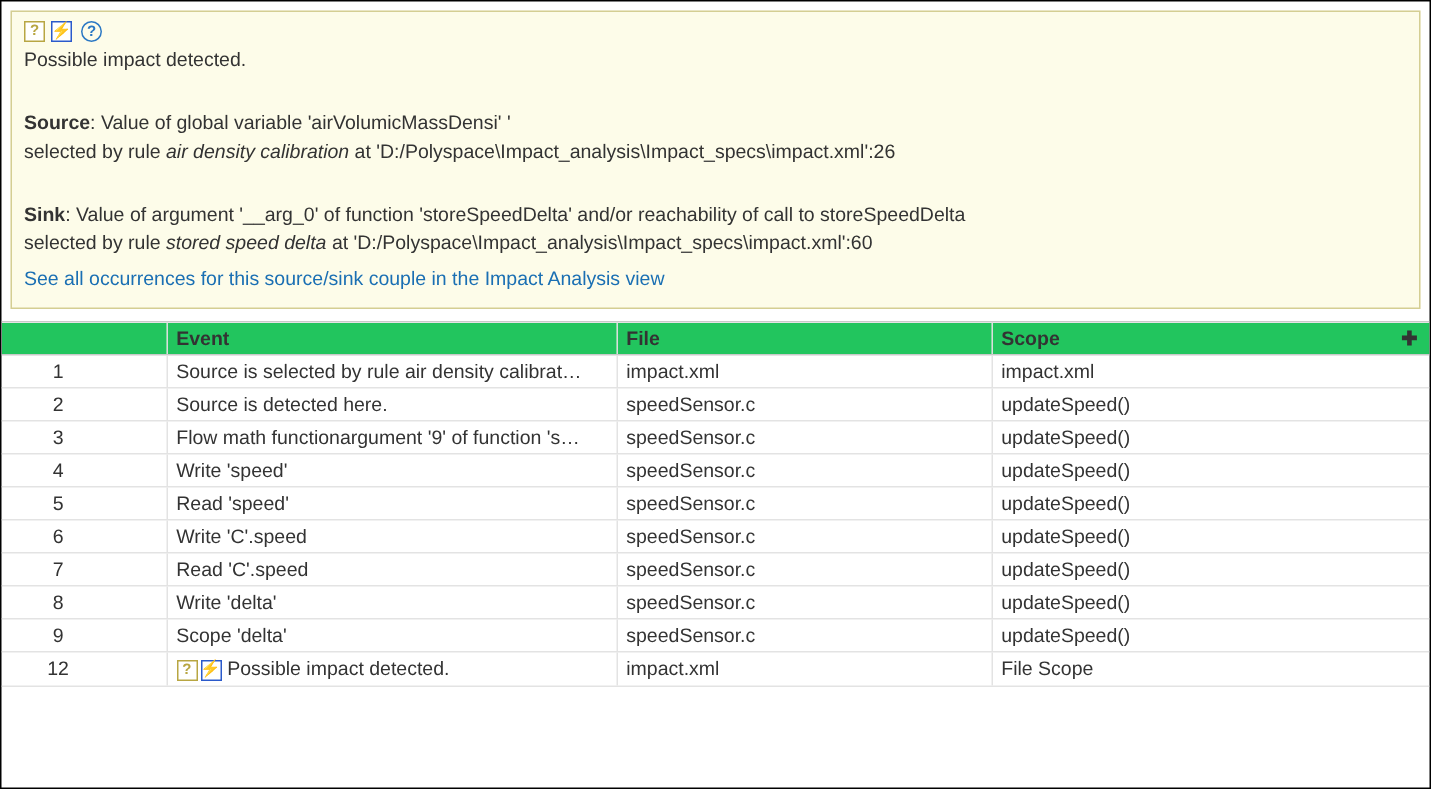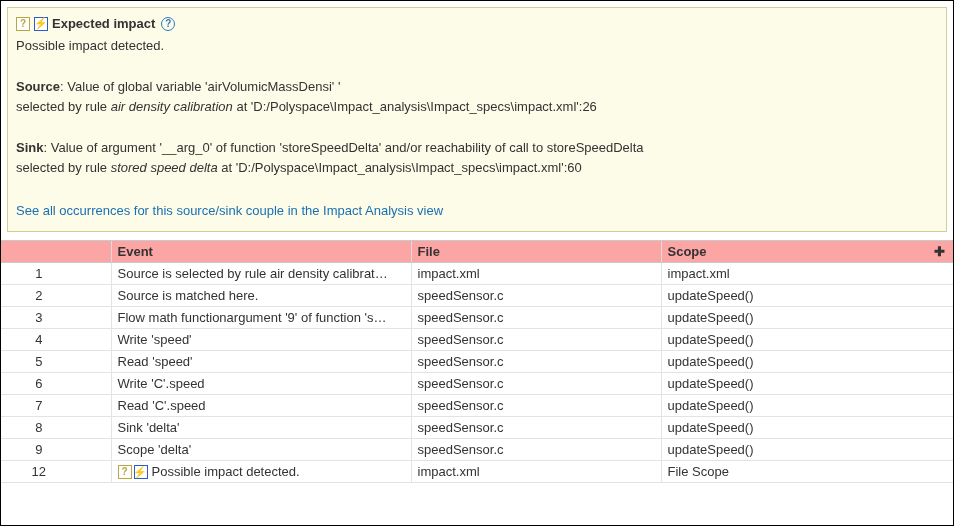--- a/index.html
+++ b/index.html
@@ -62,30 +62,30 @@
     border: 1px solid #2b78c4;
     border-radius: 50%;
     color: #2b78c4;
     font-size: 10px;
     font-weight: bold;
     margin-left: 2px;
   }
   .panel .block { margin-top: 22px; }
   .panel .label { font-weight: bold; }
   .panel .rule { font-style: italic; }
-  .panel a.link { color: #1a6fb3; text-decoration: none; display: inline-block; margin-top: 24px; }
+  .panel a.link { color: #1a6fb3; text-decoration: none; display: inline-block; margin-top: 4px; }
 
   .table-wrap { margin: 0 0 0 0; }
   table {
     width: 100%;
     border-collapse: collapse;
     table-layout: fixed;
   }
   th {
-    background: #fca5a5;
+    background: #22c55e;
     border-top: 1px solid #c9c9c9;
     border-bottom: 1px solid #c9c9c9;
     border-left: 1px solid #dcdcdc;
     text-align: left;
     font-weight: bold;
     font-size: 13px;
     padding: 3px 6px;
     white-space: nowrap;
   }
   th:first-child { border-left: none; }
@@ -116,21 +116,20 @@
   .row-icons { display:inline-flex; gap:2px; vertical-align: middle; margin-right:4px;}
   .thead-container { position: relative; }
 </style>
 </head>
 <body>
 
 <div class="panel">
   <div class="titleline">
     <span class="icon-box">?</span>
     <span class="icon-bolt">⚡</span>
-    <span>Expected impact</span>
     <span class="help-circle">?</span>
   </div>
   <div>Possible impact detected.</div>
 
   <div class="block">
     <span class="label">Source</span><span>: Value of global variable 'airVolumicMassDensi'  '</span><br>
     <span>selected by rule </span><span class="rule">air density calibration</span><span> at 'D:/Polyspace\Impact_analysis\Impact_specs\impact.xml':26</span>
   </div>
 
   <div class="block">
@@ -153,21 +152,21 @@
     </thead>
     <tbody id="tbody">
         <tr>
           <td>1</td>
           <td>Source is selected by rule air density calibrat…</td>
           <td>impact.xml</td>
           <td>impact.xml</td>
         </tr>
         <tr>
           <td>2</td>
-          <td>Source is matched here.</td>
+          <td>Source is detected here.</td>
           <td>speedSensor.c</td>
           <td>updateSpeed()</td>
         </tr>
         <tr>
           <td>3</td>
           <td>Flow math functionargument '9' of function 's…</td>
           <td>speedSensor.c</td>
           <td>updateSpeed()</td>
         </tr>
         <tr>
@@ -189,21 +188,21 @@
           <td>updateSpeed()</td>
         </tr>
         <tr>
           <td>7</td>
           <td>Read 'C'.speed</td>
           <td>speedSensor.c</td>
           <td>updateSpeed()</td>
         </tr>
         <tr>
           <td>8</td>
-          <td>Sink 'delta'</td>
+          <td>Write 'delta'</td>
           <td>speedSensor.c</td>
           <td>updateSpeed()</td>
         </tr>
         <tr>
           <td>9</td>
           <td>Scope 'delta'</td>
           <td>speedSensor.c</td>
           <td>updateSpeed()</td>
         </tr>
         <tr>

